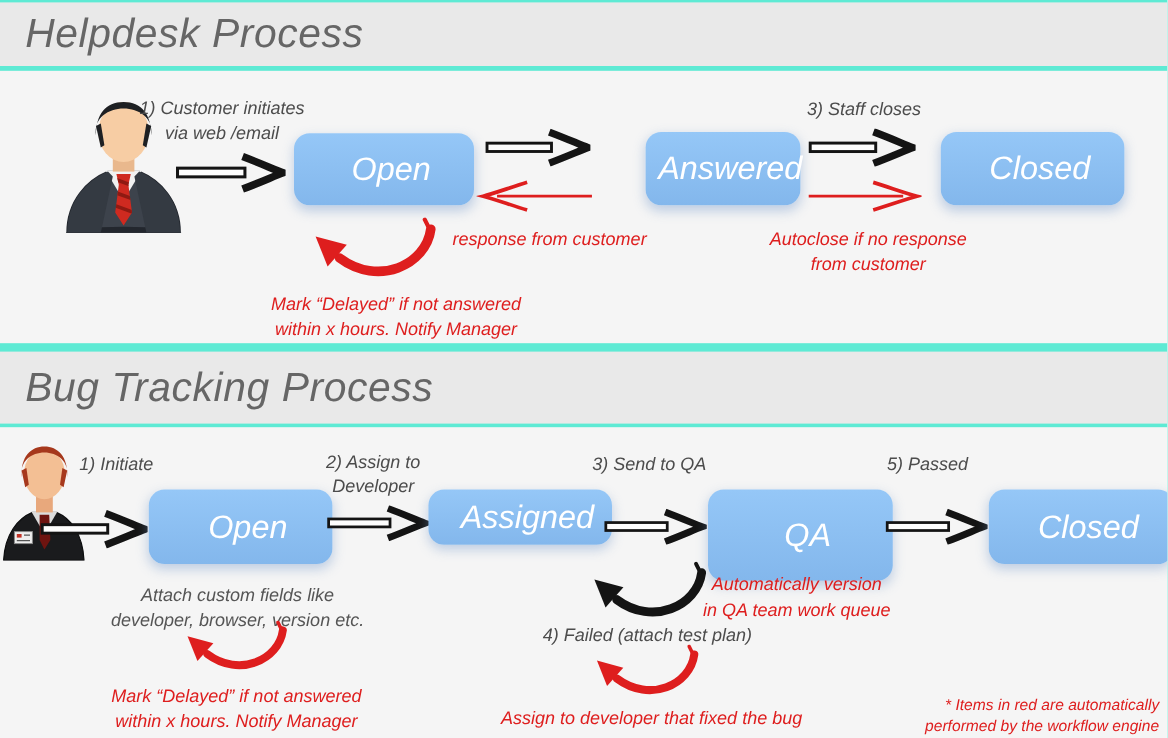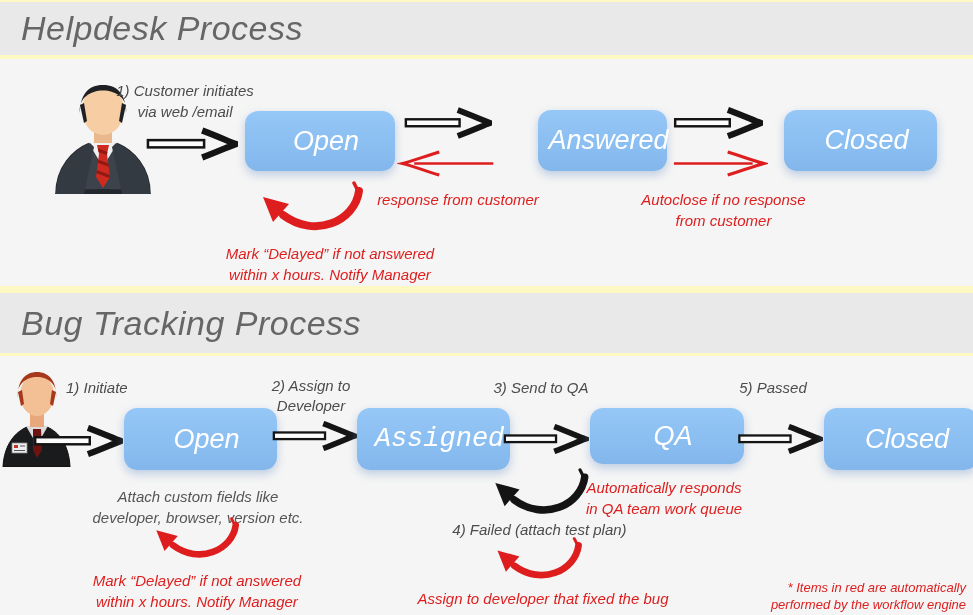--- a/index.html
+++ b/index.html
@@ -1,17 +1,17 @@
 <!DOCTYPE html>
 <html><head>
 <meta charset="utf-8">
 <style>
   html,body{margin:0;padding:0;background:#ffffff;}
   .canvas{
-    position:relative;width:973px;height:615px;background:#fef9c3;overflow:hidden;
+    position:relative;width:973px;height:615px;background:#5eead4;overflow:hidden;
     font-family:"Liberation Sans",sans-serif;
   }
   .titlebar{position:absolute;left:0;width:973px;background:#e9e9e9;display:flex;align-items:center;}
   .title{font-style:italic;font-size:34px;color:#666;padding-left:21px;letter-spacing:.5px;}
   .bodyband{position:absolute;left:0;width:973px;background:#f5f5f5;}
   .statebox{
     position:absolute;background:linear-gradient(180deg,#95c7f7,#83b7ec);
     border-radius:13px;display:flex;align-items:center;justify-content:center;
     color:#fff;font-style:italic;font-size:27px;
     box-shadow:0 4px 10px rgba(120,155,205,.45);
@@ -81,20 +81,23 @@
   </svg>
 
   <div class="statebox" style="left:538px;top:110px;width:117px;height:61px;">
     <span>Answered</span>
   </div>
 
   <div class="note" style="left:372px;top:189px;width:172px;">
     <span>response from customer</span>
   </div>
 
+  <div class="lbl" style="left:635px;top:81px;width:170px;">
+    <span>3) Staff closes</span>
+  </div>
 
   <svg class="arrow" style="left:673px;top:107px;" width="90" height="32" viewBox="0 0 95 34">
     <rect x="2" y="13" width="58" height="7.5" fill="#fdfdfd" stroke="#141414" stroke-width="2.6"></rect>
     <path d="M58,3 C74,9 86,14.5 93,17 C86,19.5 74,25 58,31" stroke="#141414" stroke-width="6.5" fill="none" stroke-linejoin="miter" stroke-miterlimit="12"></path>
   </svg>
 
   <svg class="arrow" style="left:672px;top:150px;" width="96" height="27" viewBox="0 0 100 28">
     <path d="M2,14 L84,14" stroke="#de1e1e" stroke-width="2.4" fill="none"></path>
     <path d="M58,2 C74,7 88,12 96,14 C88,16 74,21 58,26" stroke="#de1e1e" stroke-width="3.2" fill="none" stroke-linejoin="miter" stroke-miterlimit="12"></path>
   </svg>
@@ -154,34 +157,34 @@
   <div class="lbl" style="left:248px;top:376px;width:126px;line-height:20px;">
     <span>2) Assign to</span>
     <span>Developer</span>
   </div>
 
   <svg class="arrow" style="left:270px;top:421px;" width="88" height="30" viewBox="0 0 95 34">
     <rect x="2" y="13" width="58" height="7.5" fill="#fdfdfd" stroke="#141414" stroke-width="2.6"></rect>
     <path d="M58,3 C74,9 86,14.5 93,17 C86,19.5 74,25 58,31" stroke="#141414" stroke-width="6.5" fill="none" stroke-linejoin="miter" stroke-miterlimit="12"></path>
   </svg>
 
-  <div class="statebox" style="left:357px;top:408px;width:141px;height:62px;font-family:Liberation Mono, monospace;">
+  <div class="statebox" style="left:357px;top:408px;width:141px;height:46px;">
     <span>Assigned</span>
   </div>
 
   <div class="lbl" style="left:466px;top:377px;width:150px;">
     <span>3) Send to QA</span>
   </div>
 
   <svg class="arrow" style="left:501px;top:424px;" width="88" height="30" viewBox="0 0 95 34">
     <rect x="2" y="13" width="58" height="7.5" fill="#fdfdfd" stroke="#141414" stroke-width="2.6"></rect>
     <path d="M58,3 C74,9 86,14.5 93,17 C86,19.5 74,25 58,31" stroke="#141414" stroke-width="6.5" fill="none" stroke-linejoin="miter" stroke-miterlimit="12"></path>
   </svg>
 
-  <div class="statebox" style="left:590px;top:408px;width:142px;height:56px;">
+  <div class="statebox" style="left:590px;top:408px;width:142px;height:76px;">
     <span>QA</span>
   </div>
 
   <div class="lbl" style="left:723px;top:377px;width:100px;">
     <span>5) Passed</span>
   </div>
 
   <svg class="arrow" style="left:736px;top:424px;" width="87" height="30" viewBox="0 0 95 34">
     <rect x="2" y="13" width="58" height="7.5" fill="#fdfdfd" stroke="#141414" stroke-width="2.6"></rect>
     <path d="M58,3 C74,9 86,14.5 93,17 C86,19.5 74,25 58,31" stroke="#141414" stroke-width="6.5" fill="none" stroke-linejoin="miter" stroke-miterlimit="12"></path>
@@ -196,21 +199,21 @@
     <span>developer, browser, version etc.</span>
   </div>
 
   <svg class="arrow" style="left:484px;top:468px;" width="112" height="54" viewBox="0 0 116 58">
     <path d="M106,10 C102,40 62,58 30,34" stroke="#141414" stroke-width="8" fill="none" stroke-linecap="round"></path>
     <path d="M101,2 L107,14" stroke="#141414" stroke-width="3.5" fill="none" stroke-linecap="round"></path>
     <path d="M10,16 L20,41 L36,23 Z" fill="#141414"></path>
   </svg>
 
   <div class="note" style="left:585px;top:477px;width:158px;">
-    <span>Automatically responds</span>
+    <span>Automatically version</span>
     <span>in QA team work queue</span>
   </div>
 
   <div class="lbl" style="left:452px;top:519px;width:175px;">
     <span>4) Failed (attach test plan)</span>
   </div>
 
   <svg class="arrow" style="left:482px;top:537px;" width="112" height="49" viewBox="0 0 116 58">
     <path d="M106,10 C102,40 62,58 30,34" stroke="#de1e1e" stroke-width="8" fill="none" stroke-linecap="round"></path>
     <path d="M101,2 L107,14" stroke="#de1e1e" stroke-width="3.5" fill="none" stroke-linecap="round"></path>

